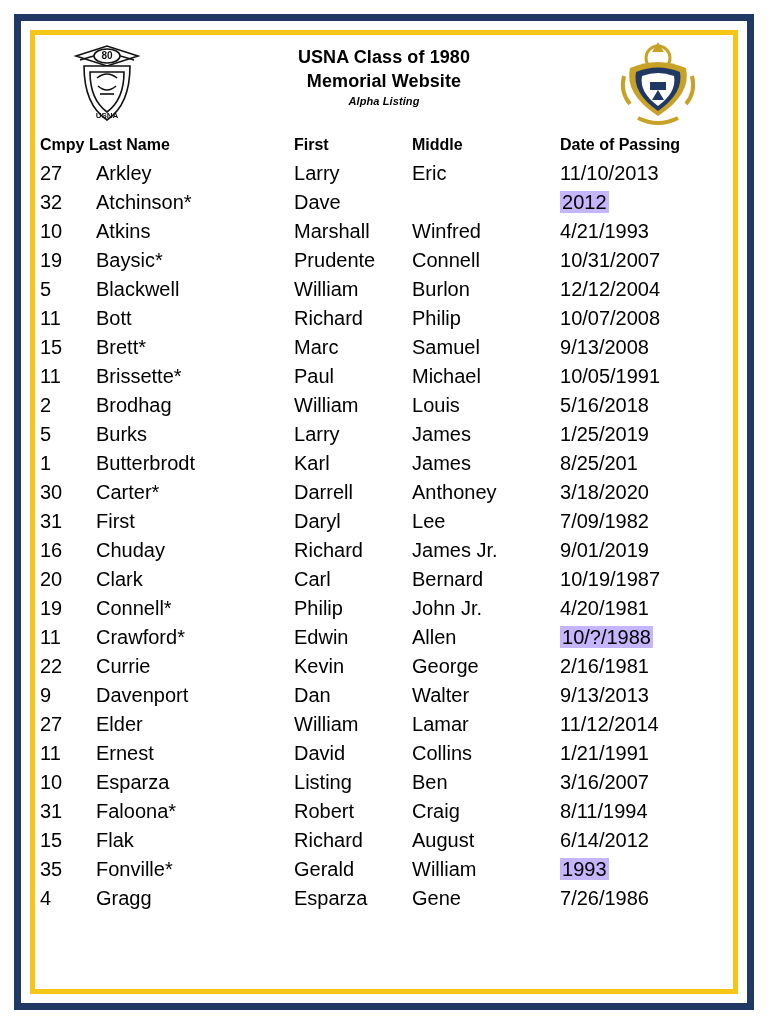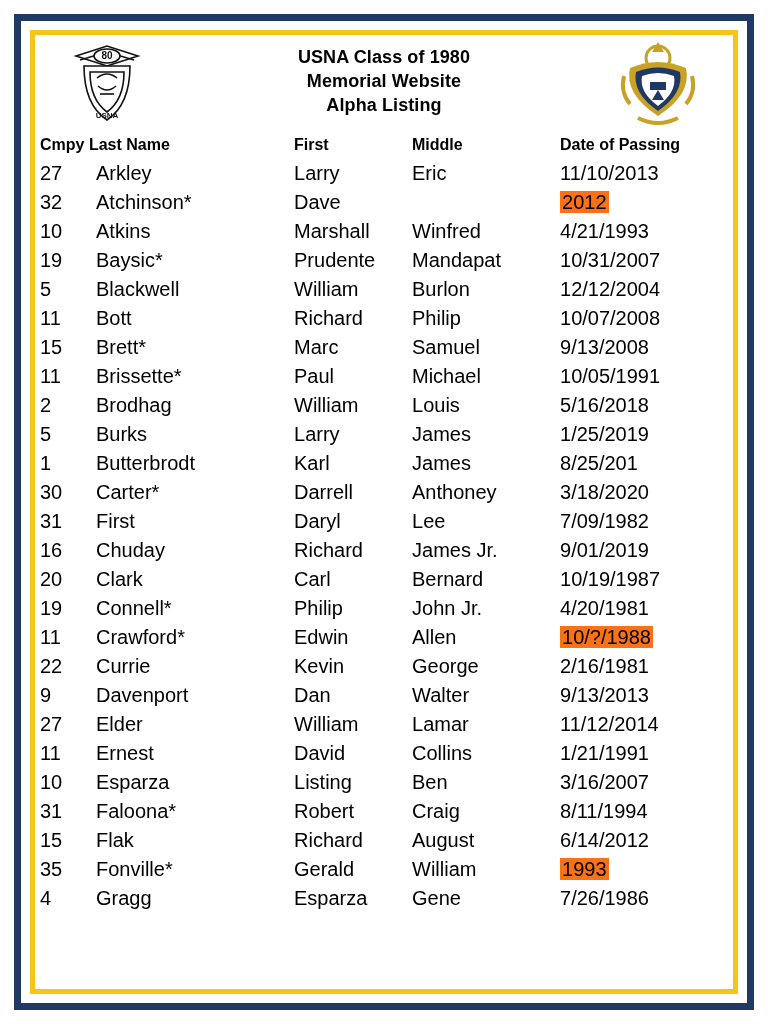--- a/index.html
+++ b/index.html
@@ -57,21 +57,22 @@
     text-align: center;
     padding-top: 8px;
     line-height: 1.33;
   }
   .title-line {
     font-size: 18px;
     font-weight: bold;
     letter-spacing: 0.1px;
   }
   .title-line.sub {
-    font-size: 18px;
+    font-size: 11px;
+    font-style: italic;
   }
   .crest-left {
     position: absolute;
     left: 30px;
     top: 2px;
     width: 74px;
     height: 86px;
   }
   .crest-right {
     position: absolute;
@@ -110,21 +111,21 @@
   td.d-cmpy { text-align: left; padding-left: 6px; }
   td.d-last { padding-left: 18px; }
   th.h-first { padding-left: 2px; }
   td.d-first { padding-left: 2px; }
   th.h-middle { padding-left: 6px; }
   td.d-middle { padding-left: 6px; }
   th.h-dop { padding-left: 14px; }
   td.d-dop { padding-left: 14px; }
 
   .hl {
-    background: #f97316;
+    background: #c4b5fd;
     padding: 0 2px;
   }
   .cmpy-num {
     display: inline-block;
     min-width: 26px;
   }
 </style>
 </head>
 <body>
 
@@ -212,21 +213,21 @@
             <td class="d-cmpy"><span class="cmpy-num">10</span></td>
             <td class="d-last"><span>Atkins</span></td>
             <td class="d-first"><span>Marshall</span></td>
             <td class="d-middle"><span>Winfred</span></td>
             <td class="d-dop"><span>4/21/1993</span></td>
           </tr>
           <tr>
             <td class="d-cmpy"><span class="cmpy-num">19</span></td>
             <td class="d-last"><span>Baysic*</span></td>
             <td class="d-first"><span>Prudente</span></td>
-            <td class="d-middle"><span>Mandapat</span></td>
+            <td class="d-middle"><span>Connell</span></td>
             <td class="d-dop"><span>10/31/2007</span></td>
           </tr>
           <tr>
             <td class="d-cmpy"><span class="cmpy-num">5</span></td>
             <td class="d-last"><span>Blackwell</span></td>
             <td class="d-first"><span>William</span></td>
             <td class="d-middle"><span>Burlon</span></td>
             <td class="d-dop"><span>12/12/2004</span></td>
           </tr>
           <tr>

